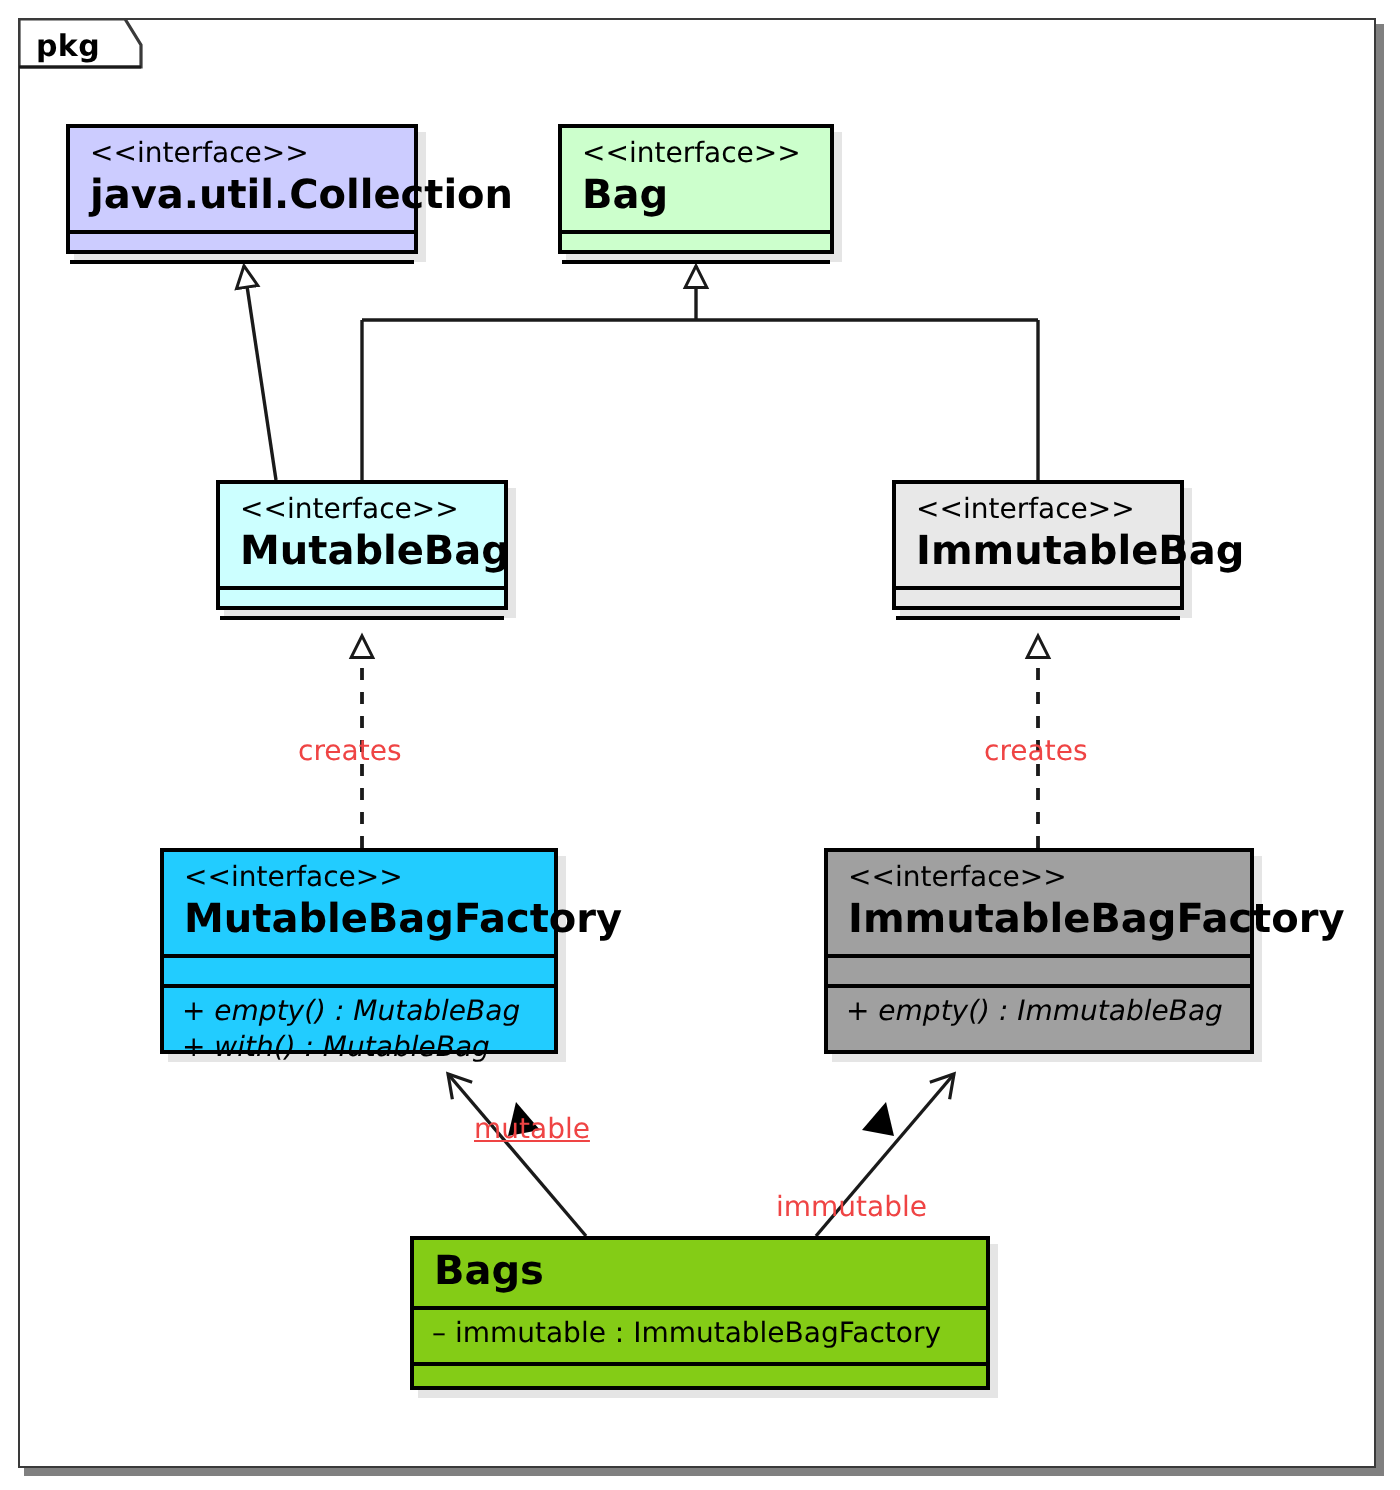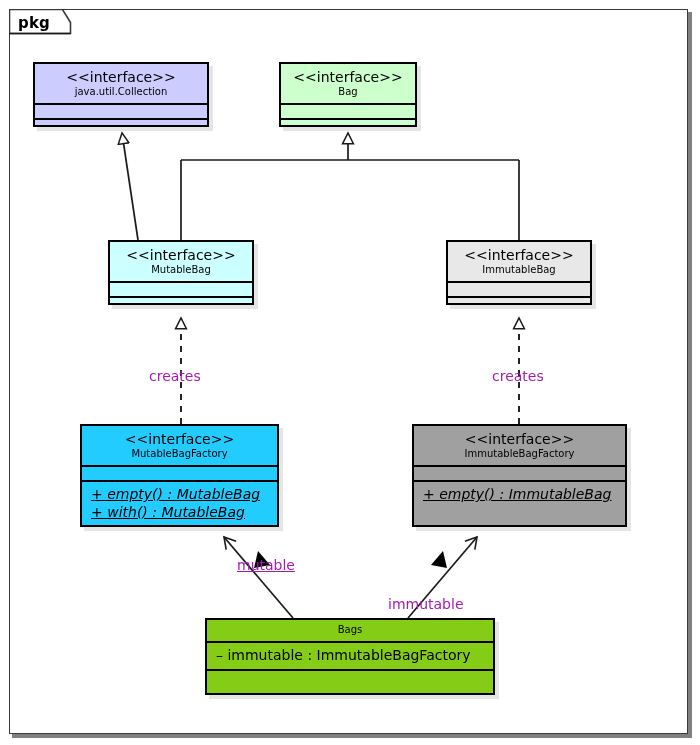--- a/index.html
+++ b/index.html
@@ -59,33 +59,33 @@
 
   
   .uml {
     position: absolute;
     box-sizing: border-box;
     border: 2px solid #000000;
     background: #ffffff;
     box-shadow: 4px 4px 0 0 rgba(0,0,0,0.10);
   }
   .uml .hdr {
-    text-align: center;
+    text-align: left;
     padding: 5px 10px 6px 10px;
     line-height: 1.18;
   }
   .uml .stereo {
     font-size: 14px;
     font-weight: normal;
     color: #000000;
     white-space: nowrap;
   }
   .uml .cname {
-    font-size: 10px;
-    font-weight: normal;
+    font-size: 20px;
+    font-weight: bold;
     color: #000000;
     white-space: nowrap;
   }
   .uml .sep {
     border-top: 2px solid #000000;
     height: 0;
     font-size: 0;
   }
   .uml .compart {
     min-height: 13px;
@@ -93,21 +93,21 @@
   }
   .uml .members {
     padding: 4px 9px 5px 9px;
   }
   .uml .member {
     font-size: 14px;
     color: #000000;
     white-space: nowrap;
     line-height: 1.25;
   }
-  .uml .member.ital { font-style: italic; text-decoration: underline; }
+  .uml .member.ital { font-style: italic; }
 
   
   #box-collection {
     left: 33px; top: 62px; width: 176px; height: 65px;
     background: #ccccff;
   }
   #box-bag {
     left: 279px; top: 62px; width: 138px; height: 65px;
     background: #ccffcc;
   }
@@ -130,21 +130,21 @@
   #box-bags {
     left: 205px; top: 618px; width: 290px; height: 77px;
     background: #ffffff;
   }
   #box-bags .hdr { padding: 4px 10px 5px 10px; }
 
   
   .edge-label {
     position: absolute;
     font-size: 14px;
-    color: #a21caf;
+    color: #ef4444;
     background: transparent;
     white-space: nowrap;
   }
   #label-creates-left  { left: 149px; top: 368px; }
   #label-creates-right { left: 492px; top: 368px; }
   #label-mutable       { left: 237px; top: 557px; text-decoration: underline; }
   #label-immutable     { left: 388px; top: 596px; text-align: center; }
 </style>
 </head>
 <body>

